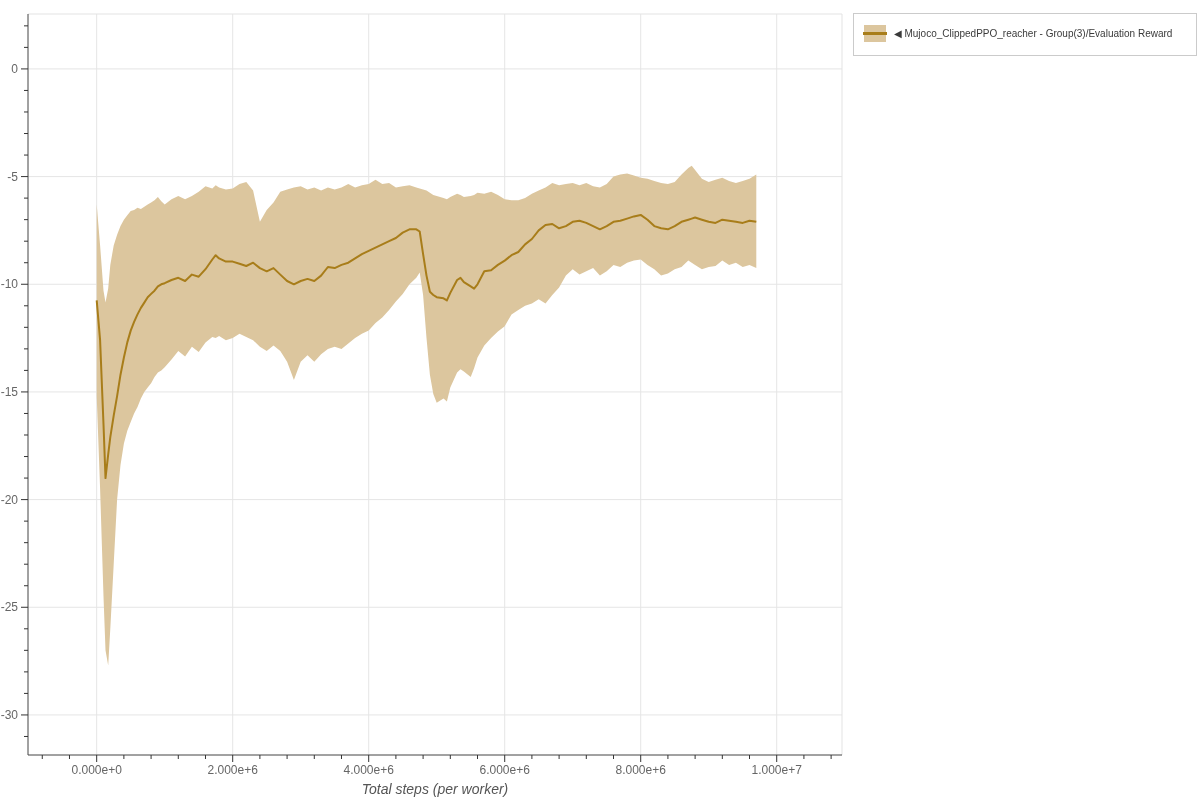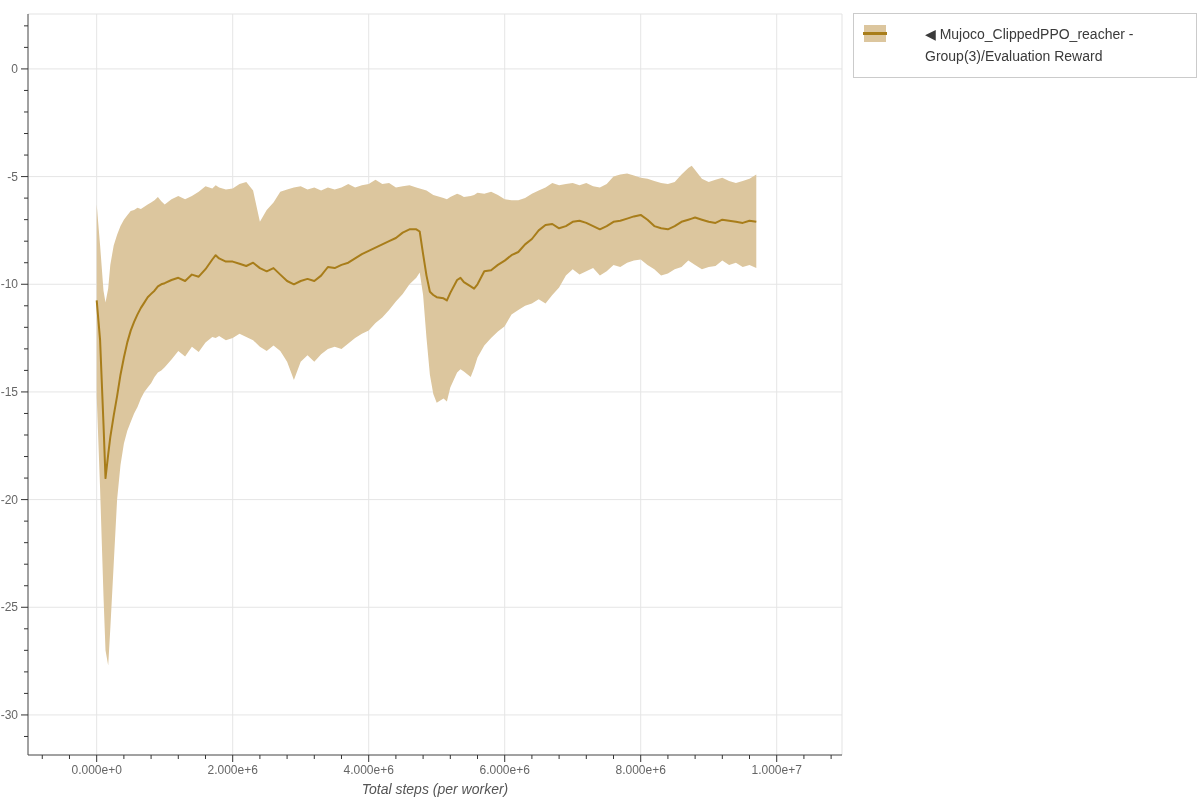--- a/index.html
+++ b/index.html
@@ -12,23 +12,22 @@
     position:absolute;left:853px;top:13px;width:344px;box-sizing:border-box;
     background:#ffffff;border:1px solid #cbcbcb;padding:9px 10px 10px 9px;
   }
   .legend-item{display:flex;align-items:flex-start;cursor:default;}
   .legend-swatch{
     position:relative;flex:0 0 auto;width:24px;height:17px;margin-top:2px;margin-right:7px;
   }
   .legend-swatch .band{position:absolute;left:1px;top:0;width:22px;height:17px;}
   .legend-swatch .stripe{position:absolute;left:0;top:7px;width:24px;height:3px;}
   .legend-label{
-    font-size:14px;line-height:22px;color:#3a3a3a;width:300px;
+    font-size:10px;line-height:22px;color:#3a3a3a;width:300px;
     word-wrap:break-word;
-    margin-left:31px;
   }
 </style>
 </head>
 <body>
 
 <div class="stage">
 
   <svg id="plot" width="1200" height="800" viewBox="0 0 1200 800">
     <g id="g-grid">
         <line x1="96.68337510442774" x2="96.68337510442774" y1="14" y2="755" stroke="#e5e5e5" stroke-width="1"></line>

